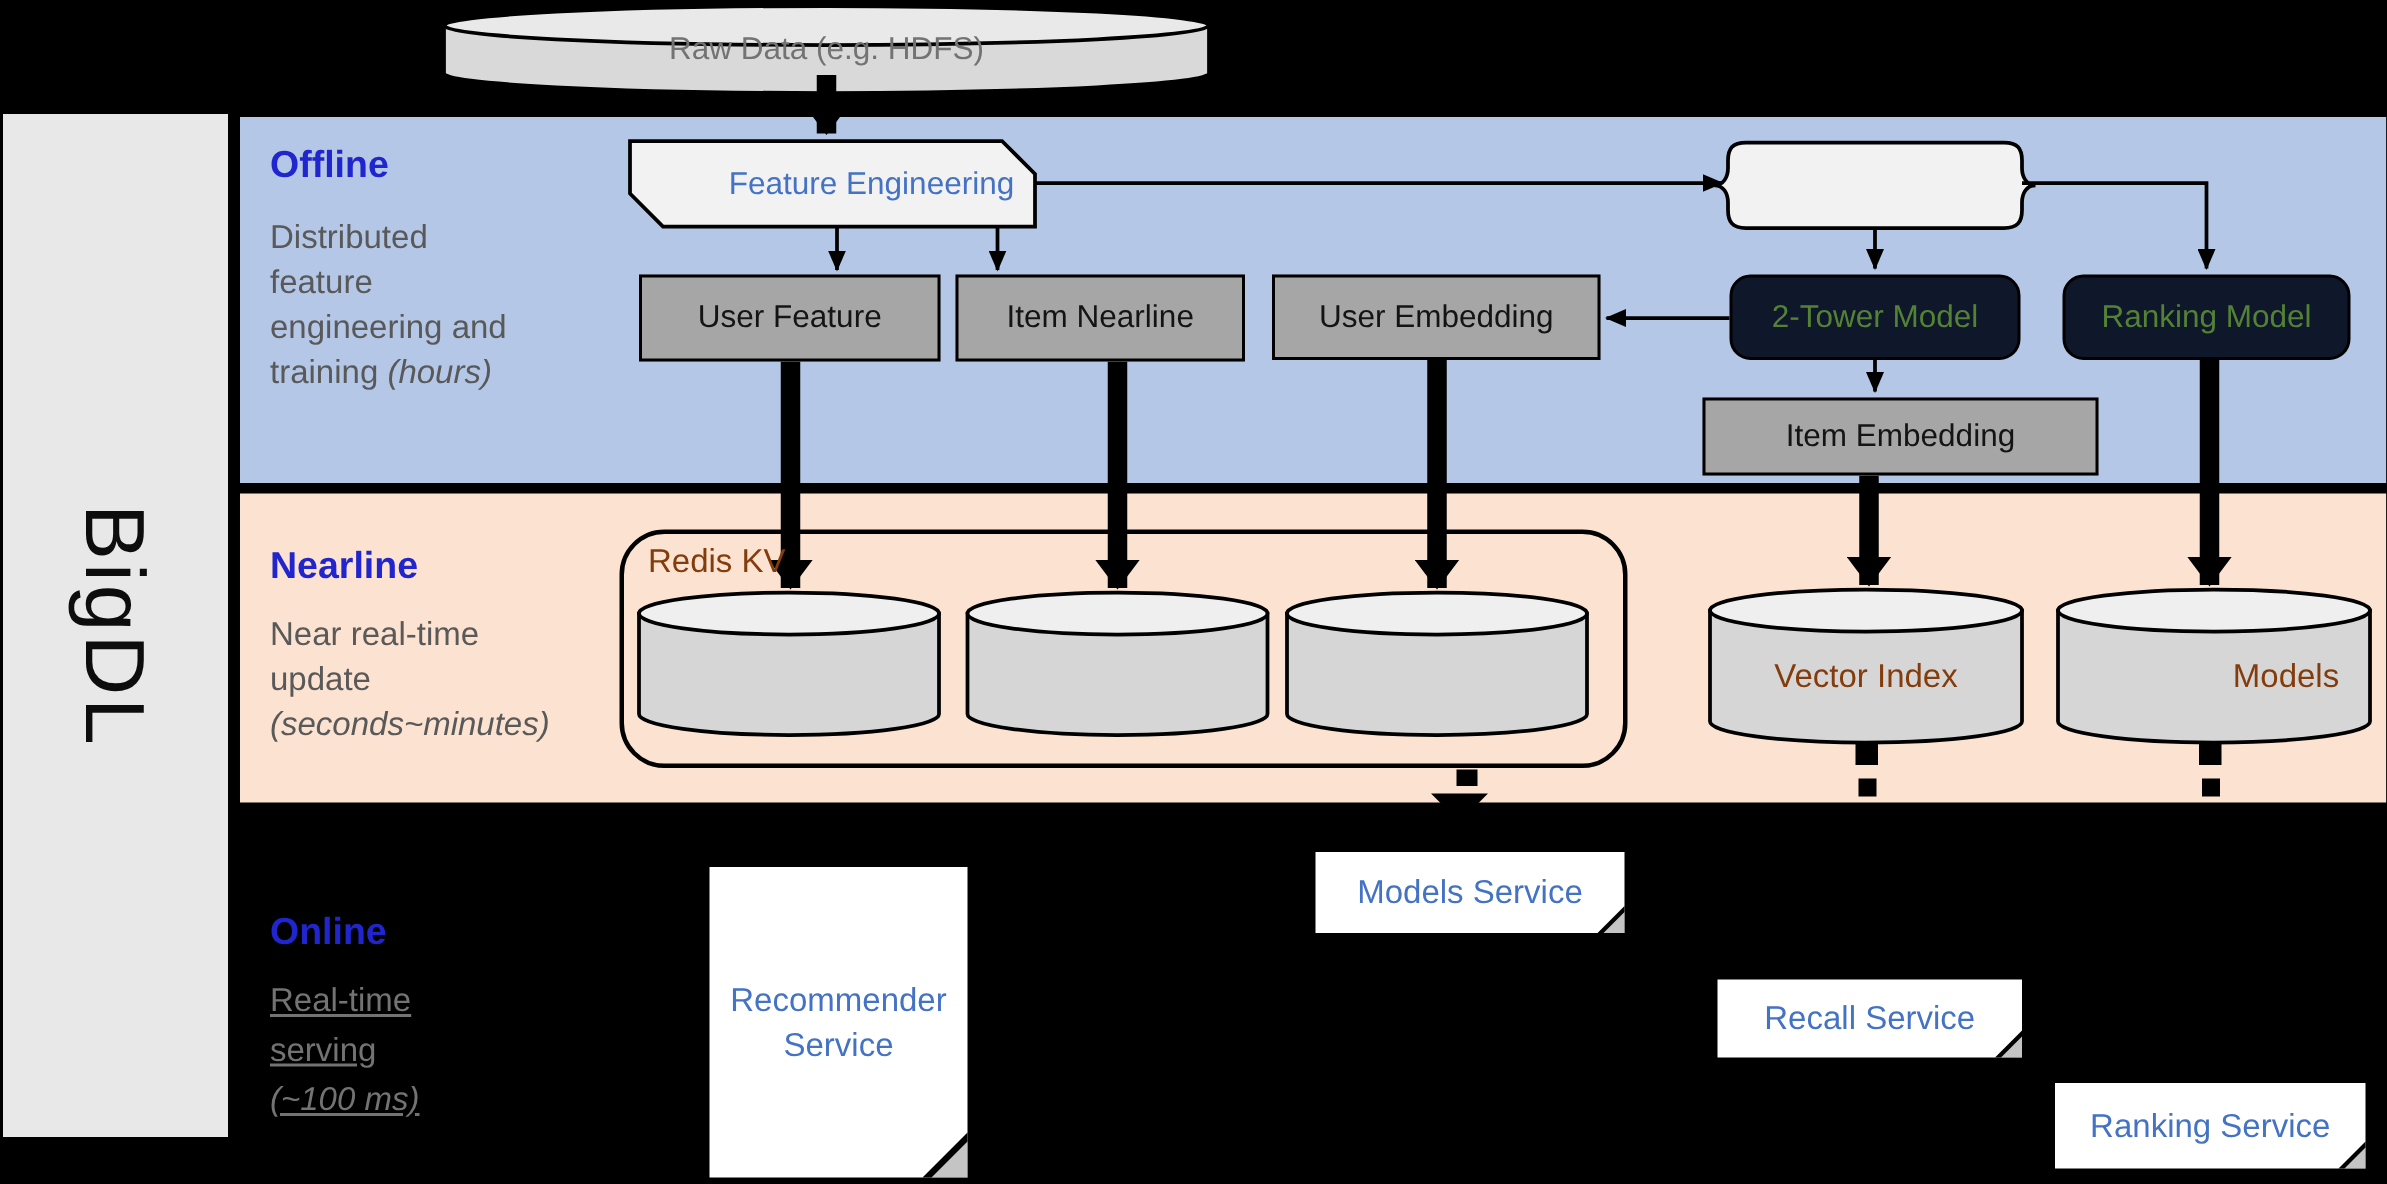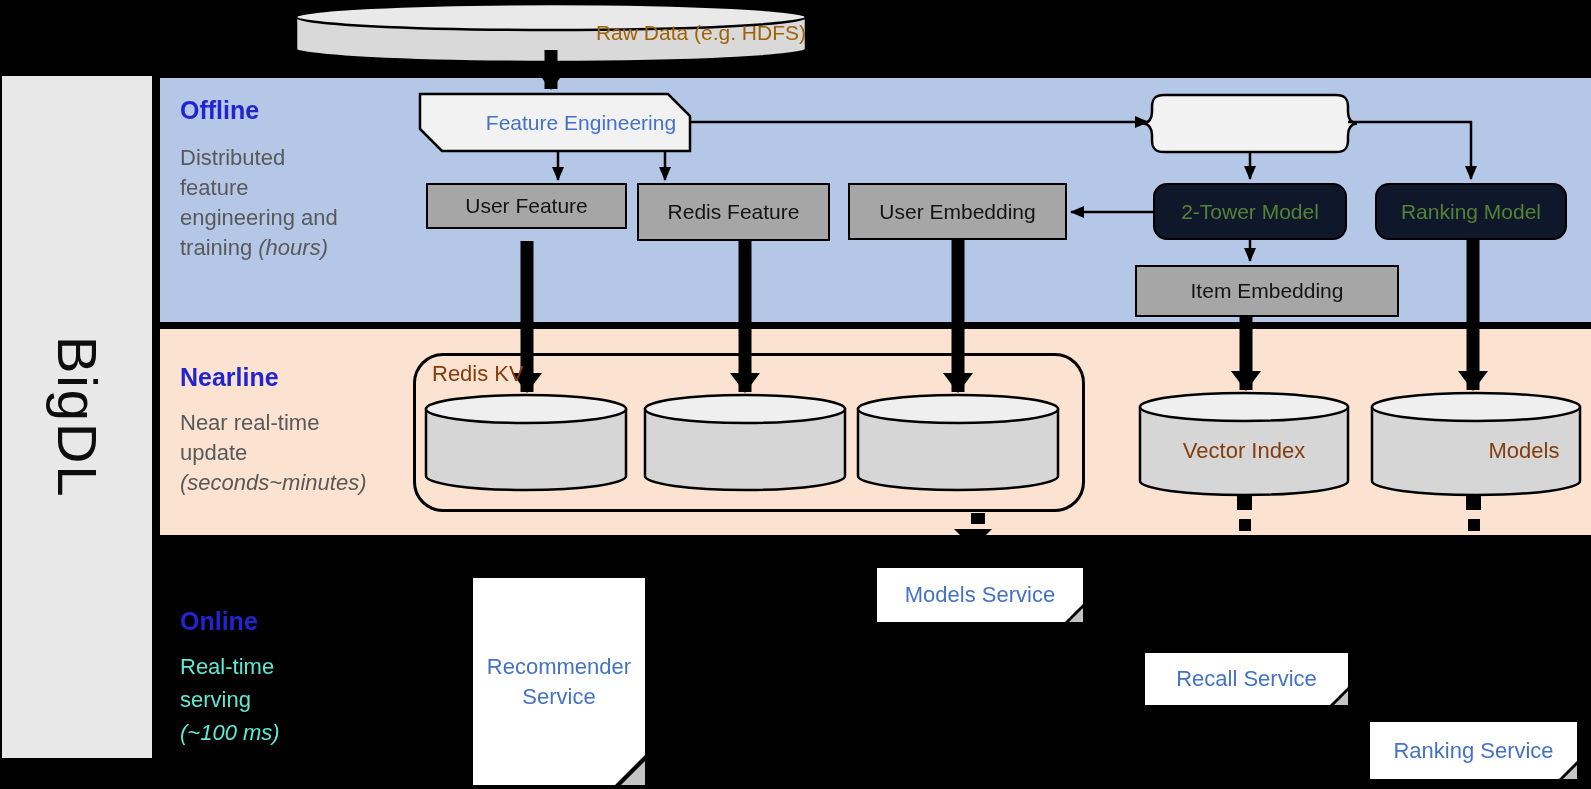--- a/index.html
+++ b/index.html
@@ -12,21 +12,21 @@
   .sidebar{left:2px;top:76px;width:150px;height:682px;background:#e8e8e8;
     display:flex;align-items:center;justify-content:center;}
   .sidebar-label{writing-mode:vertical-rl;font-size:56px;color:#0d0d0d;letter-spacing:2px;}
   .band{left:160px;width:1431px;}
   .band-offline{top:78px;height:244px;background:#b4c7e7;}
   .band-nearline{top:329px;height:206px;background:#fbe2d1;}
   
   .band-title{font-size:25px;font-weight:bold;color:#2125ce;}
   .band-desc{font-size:22px;line-height:30px;color:#595959;}
   .band-desc em{font-style:italic;}
-  .online-desc{color:#5eead4;line-height:33px;}
+  .online-desc{color:#737373;line-height:33px;text-decoration:underline;}
   
   .node{display:flex;align-items:center;justify-content:center;text-align:center;
     font-size:21px;box-sizing:border-box;}
   .gray-node{background:#a6a6a6;border:2.5px solid #000;color:#141414;}
   .light-node{background:#0f172a;border:2.5px solid #000;}
   .round{border-radius:14px;}
   .blue-text{color:#4472c4;}
   .green-text{color:#548235;}
   .shape-label{background:transparent;border:none;}
   
@@ -38,21 +38,21 @@
   
   .svc{background:#fff;color:#4472c4;font-size:22px;display:flex;align-items:center;
     justify-content:center;text-align:center;position:absolute;}
   .svc::before{content:"";position:absolute;right:0;bottom:0;width:0;height:0;
     border-top:18px solid transparent;border-right:18px solid #000;}
   .svc::after{content:"";position:absolute;right:0;bottom:0;width:0;height:0;
     border-top:14px solid transparent;border-right:14px solid #c4c4c4;}
   .svc-big::before{border-top-width:30px;border-right-width:30px;}
   .svc-big::after{border-top-width:24px;border-right-width:24px;}
   .svc-big{line-height:30px;}
-  .raw-label{left:296px;top:21px;width:510px;text-align:right;font-size:21px;color:#a16207;}
+  .raw-label{left:296px;top:21px;width:510px;text-align:center;font-size:21px;color:#737373;}
   svg{position:absolute;left:0;top:0;}
 </style>
 </head>
 <body>
 
 <div class="canvas">
 
   <div class="abs sidebar">
     <div class="sidebar-label">BigDL</div>
   </div>
@@ -148,22 +148,22 @@
   <div class="abs band-title" style="left:180px;top:607px;">Online</div>
   <div class="abs band-desc online-desc" style="left:180px;top:650px;width:240px;">
     <span>Real-time</span><br>
     <span>serving</span><br>
     <em>(~100 ms)</em>
   </div>
 
   <div class="abs raw-label">Raw Data (e.g. HDFS)</div>
 
   <div class="abs node shape-label blue-text" style="left:420px;top:94px;width:270px;height:57px;margin-left:26px;">Feature Engineering</div>
-  <div class="abs node gray-node" style="left:426px;top:183px;width:201px;height:46px;">User Feature</div>
-  <div class="abs node gray-node" style="left:637px;top:183px;width:193px;height:58px;">Redis Feature</div>
+  <div class="abs node gray-node" style="left:426px;top:183px;width:201px;height:58px;">User Feature</div>
+  <div class="abs node gray-node" style="left:637px;top:183px;width:193px;height:58px;">Item Nearline</div>
   <div class="abs node gray-node" style="left:848px;top:183px;width:219px;height:57px;">User Embedding</div>
   <div class="abs node light-node round green-text" style="left:1153px;top:183px;width:194px;height:57px;">2-Tower Model</div>
   <div class="abs node light-node round green-text" style="left:1375px;top:183px;width:192px;height:57px;">Ranking Model</div>
   <div class="abs node gray-node" style="left:1135px;top:265px;width:264px;height:52px;">Item Embedding</div>
 
   <div class="abs redis-label">Redis KV</div>
   <div class="abs cyl-label" style="left:1140px;top:438px;width:208px;">Vector Index</div>
   <div class="abs cyl-label" style="left:1372px;top:438px;width:208px;margin-left:48px;">Models</div>
 
   <div class="svc svc-big" style="left:473px;top:578px;width:172px;height:207px;">

